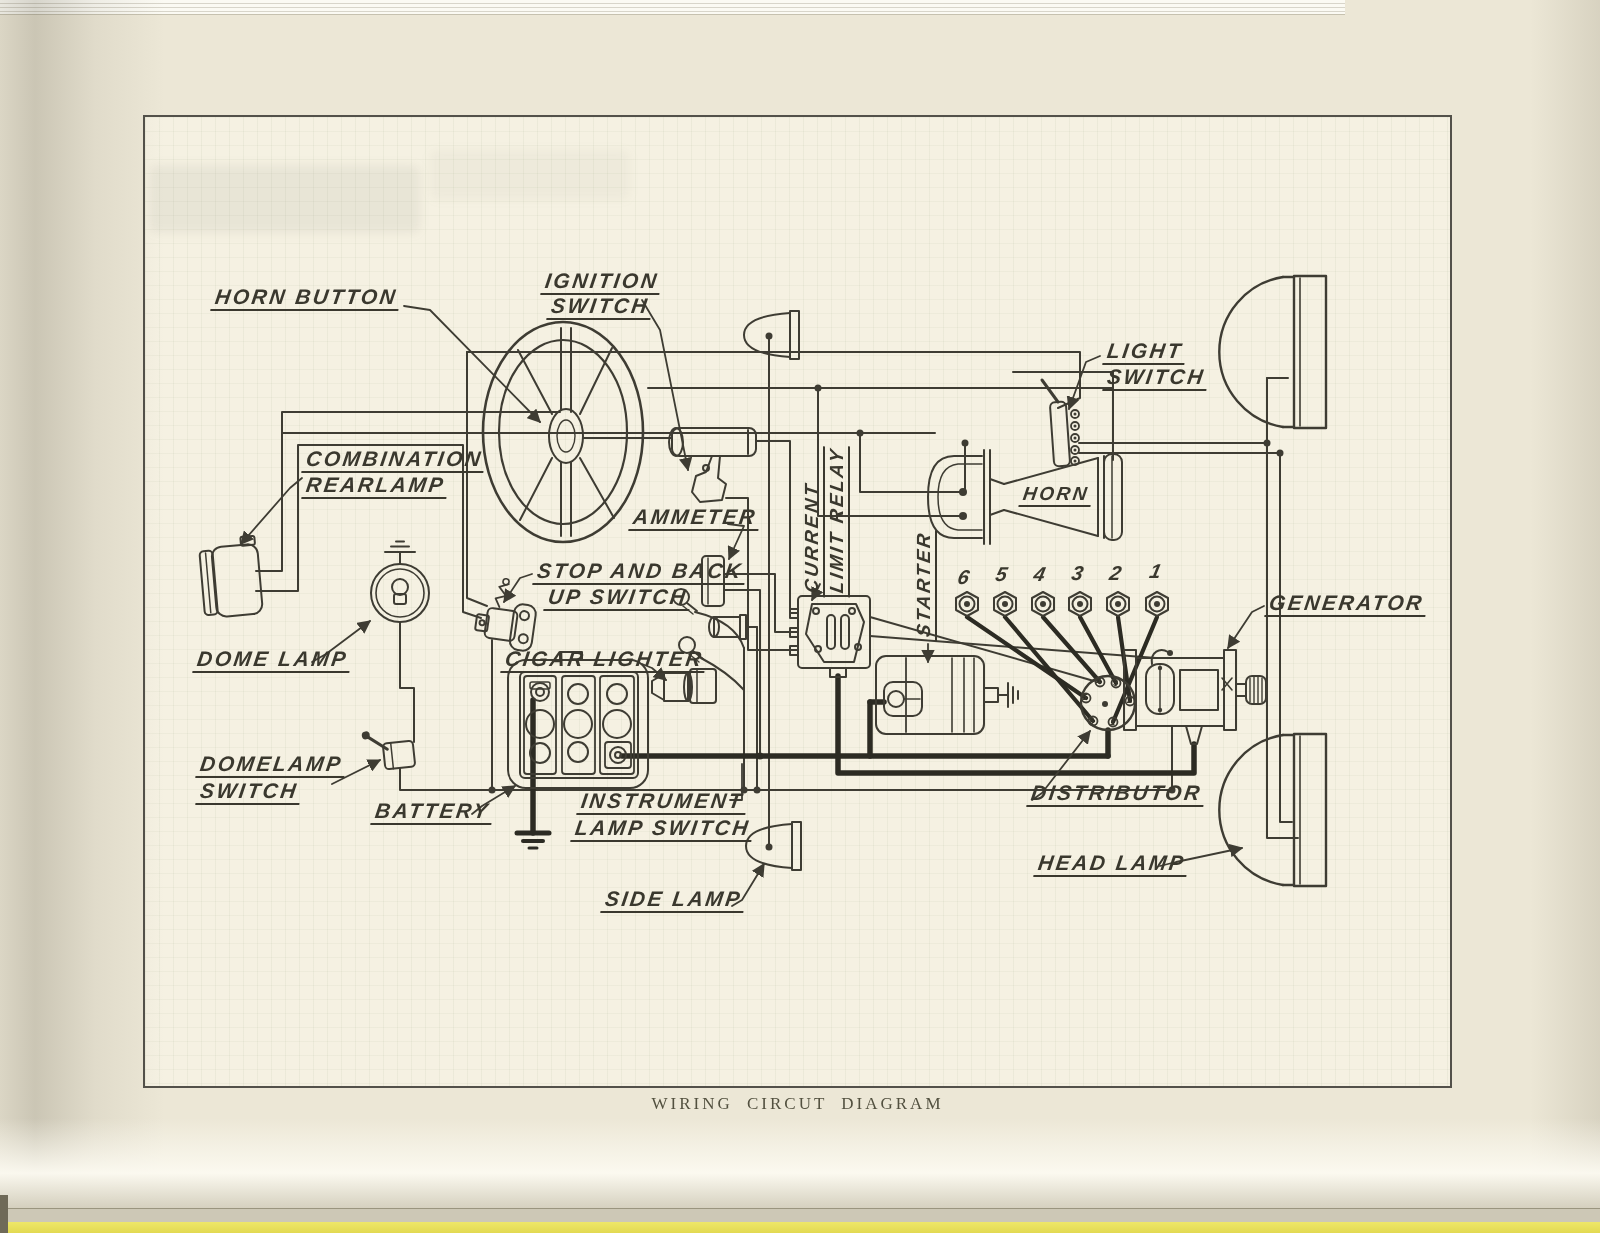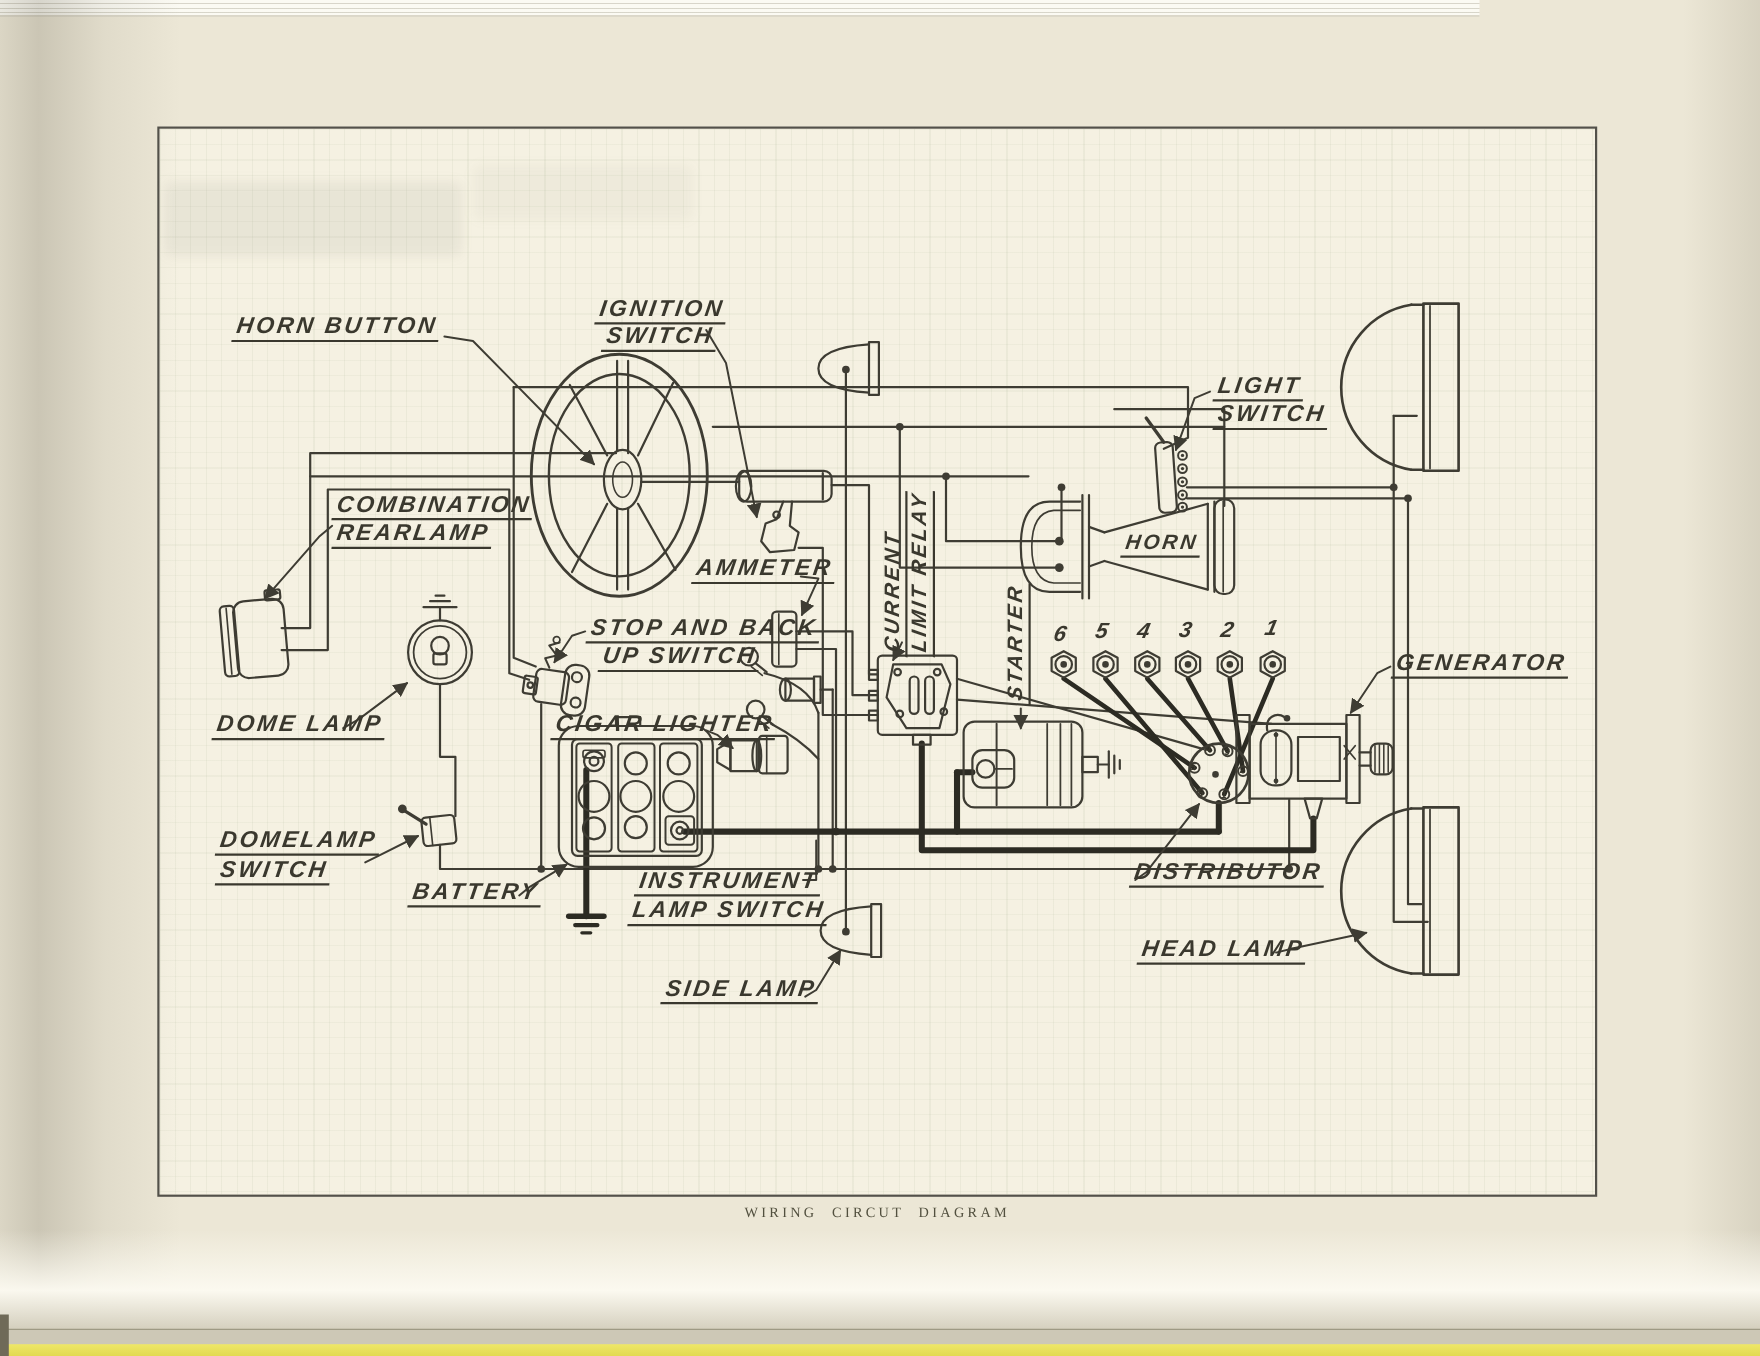--- a/index.html
+++ b/index.html
@@ -30,21 +30,21 @@
   
   .lbl{position:absolute;font-style:italic;font-weight:bold;font-size:21px;color:#3a382e;
        letter-spacing:2.5px;white-space:nowrap;border-bottom:2.5px solid #3a382e;
        padding:0 3px 1px 3px;transform:skewX(-8deg);line-height:1.05;}
   .lbl.sm{font-size:19px;}
   .vwrap{position:absolute;transform:rotate(-90deg);transform-origin:0 0;}
   .vwrap .lbl{position:relative;display:block;transform:skewX(-8deg);margin-bottom:2px;}
   .num{position:absolute;font-style:italic;font-weight:bold;font-size:20px;color:#3a382e;transform:skewX(-12deg);}
   .tiny{position:absolute;font-style:italic;font-weight:bold;font-size:9px;color:#3a382e;}
   .caption{position:absolute;left:143px;top:1094px;width:1309px;text-align:center;
-           font-family:"Liberation Serif",serif;font-size:13px;letter-spacing:3px;word-spacing:7px;
+           font-family:"Liberation Serif",serif;font-size:17px;letter-spacing:3px;word-spacing:7px;
            color:#52503f;}
 </style>
 </head>
 <body>
 
 <div class="stage">
   <div class="frame"></div>
   <div class="grid"></div>
   <div class="ghost" style="left:150px;top:165px;width:270px;height:68px;"></div>
   <div class="ghost" style="left:430px;top:150px;width:200px;height:50px;background:rgba(110,108,95,.05);"></div>

